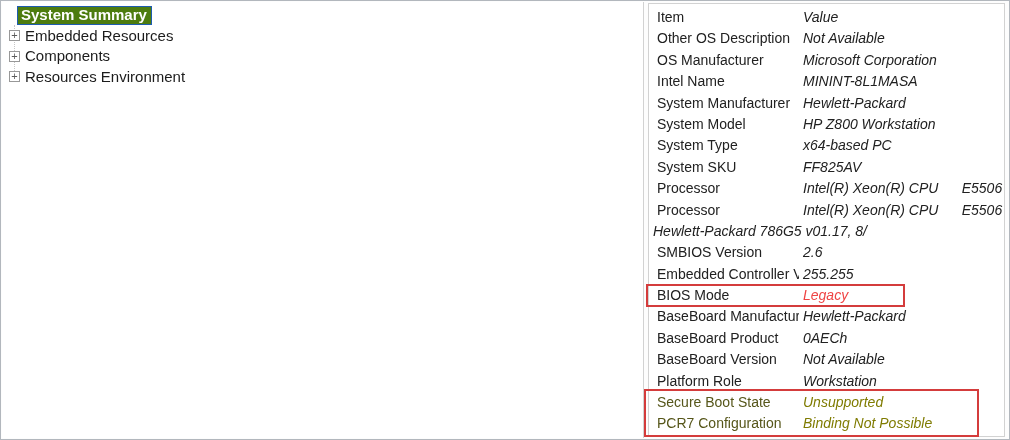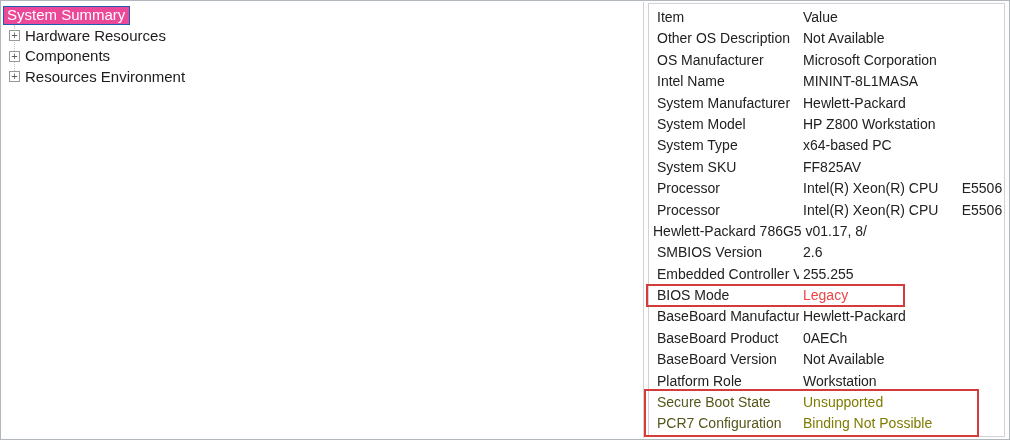--- a/index.html
+++ b/index.html
@@ -31,26 +31,27 @@
   .tree-row {
     position: relative;
     height: 20.5px;
     display: flex;
     align-items: center;
     font-size: 15px;
     color: #1c1c1c;
     white-space: nowrap;
   }
   .tree-row .sel-label {
-    margin-left: 1px;
-    background: #ec4899;
+    margin-left: 15px;
+    background: #4d7c0f;
     border: 1px solid #1d5cb0;
     color: #fff;
     padding: 0 4px 1px 3px;
     line-height: 16px;
+    font-weight: bold;
   }
   .expander {
     width: 11px; height: 11px;
     flex: none;
     margin-left: 7px; margin-right: 5px;
     border: 1px solid #989898;
     background: #fff;
     color: #5c5c5c;
     font-size: 11px;
     line-height: 8px;
@@ -81,20 +82,21 @@
     padding-left: 8px;
     flex: none;
     white-space: nowrap;
     overflow: hidden;
   }
   .cv {
     flex: 1;
     padding-left: 4px;
     white-space: pre;
     overflow: hidden;
+    font-style: italic;
   }
   .trow.hl-value .cv { color: #ef4444; }
   .trow.hl-both .cv { color: #7f7b00; }
   .trow.hl-both .ci { color: #56561a; }
   
   .ann {
     position: absolute;
     border: 2px solid #d43c3c;
     pointer-events: none;
     background: transparent;
@@ -109,21 +111,21 @@
 
   <div class="left-panel">
     <div class="tree">
       <div class="tree-connector"></div>
 
     <div class="tree-row">
           <span class="sel-label">System Summary</span>
         </div>
         <div class="tree-row">
           <span class="expander">+</span>
-          <span class="tree-label">Hardware Resources</span>
+          <span class="tree-label">Embedded Resources</span>
         </div>
         <div class="tree-row">
           <span class="expander">+</span>
           <span class="tree-label">Components</span>
         </div>
         <div class="tree-row">
           <span class="expander">+</span>
           <span class="tree-label">Resources Environment</span>
         </div>
       </div>

